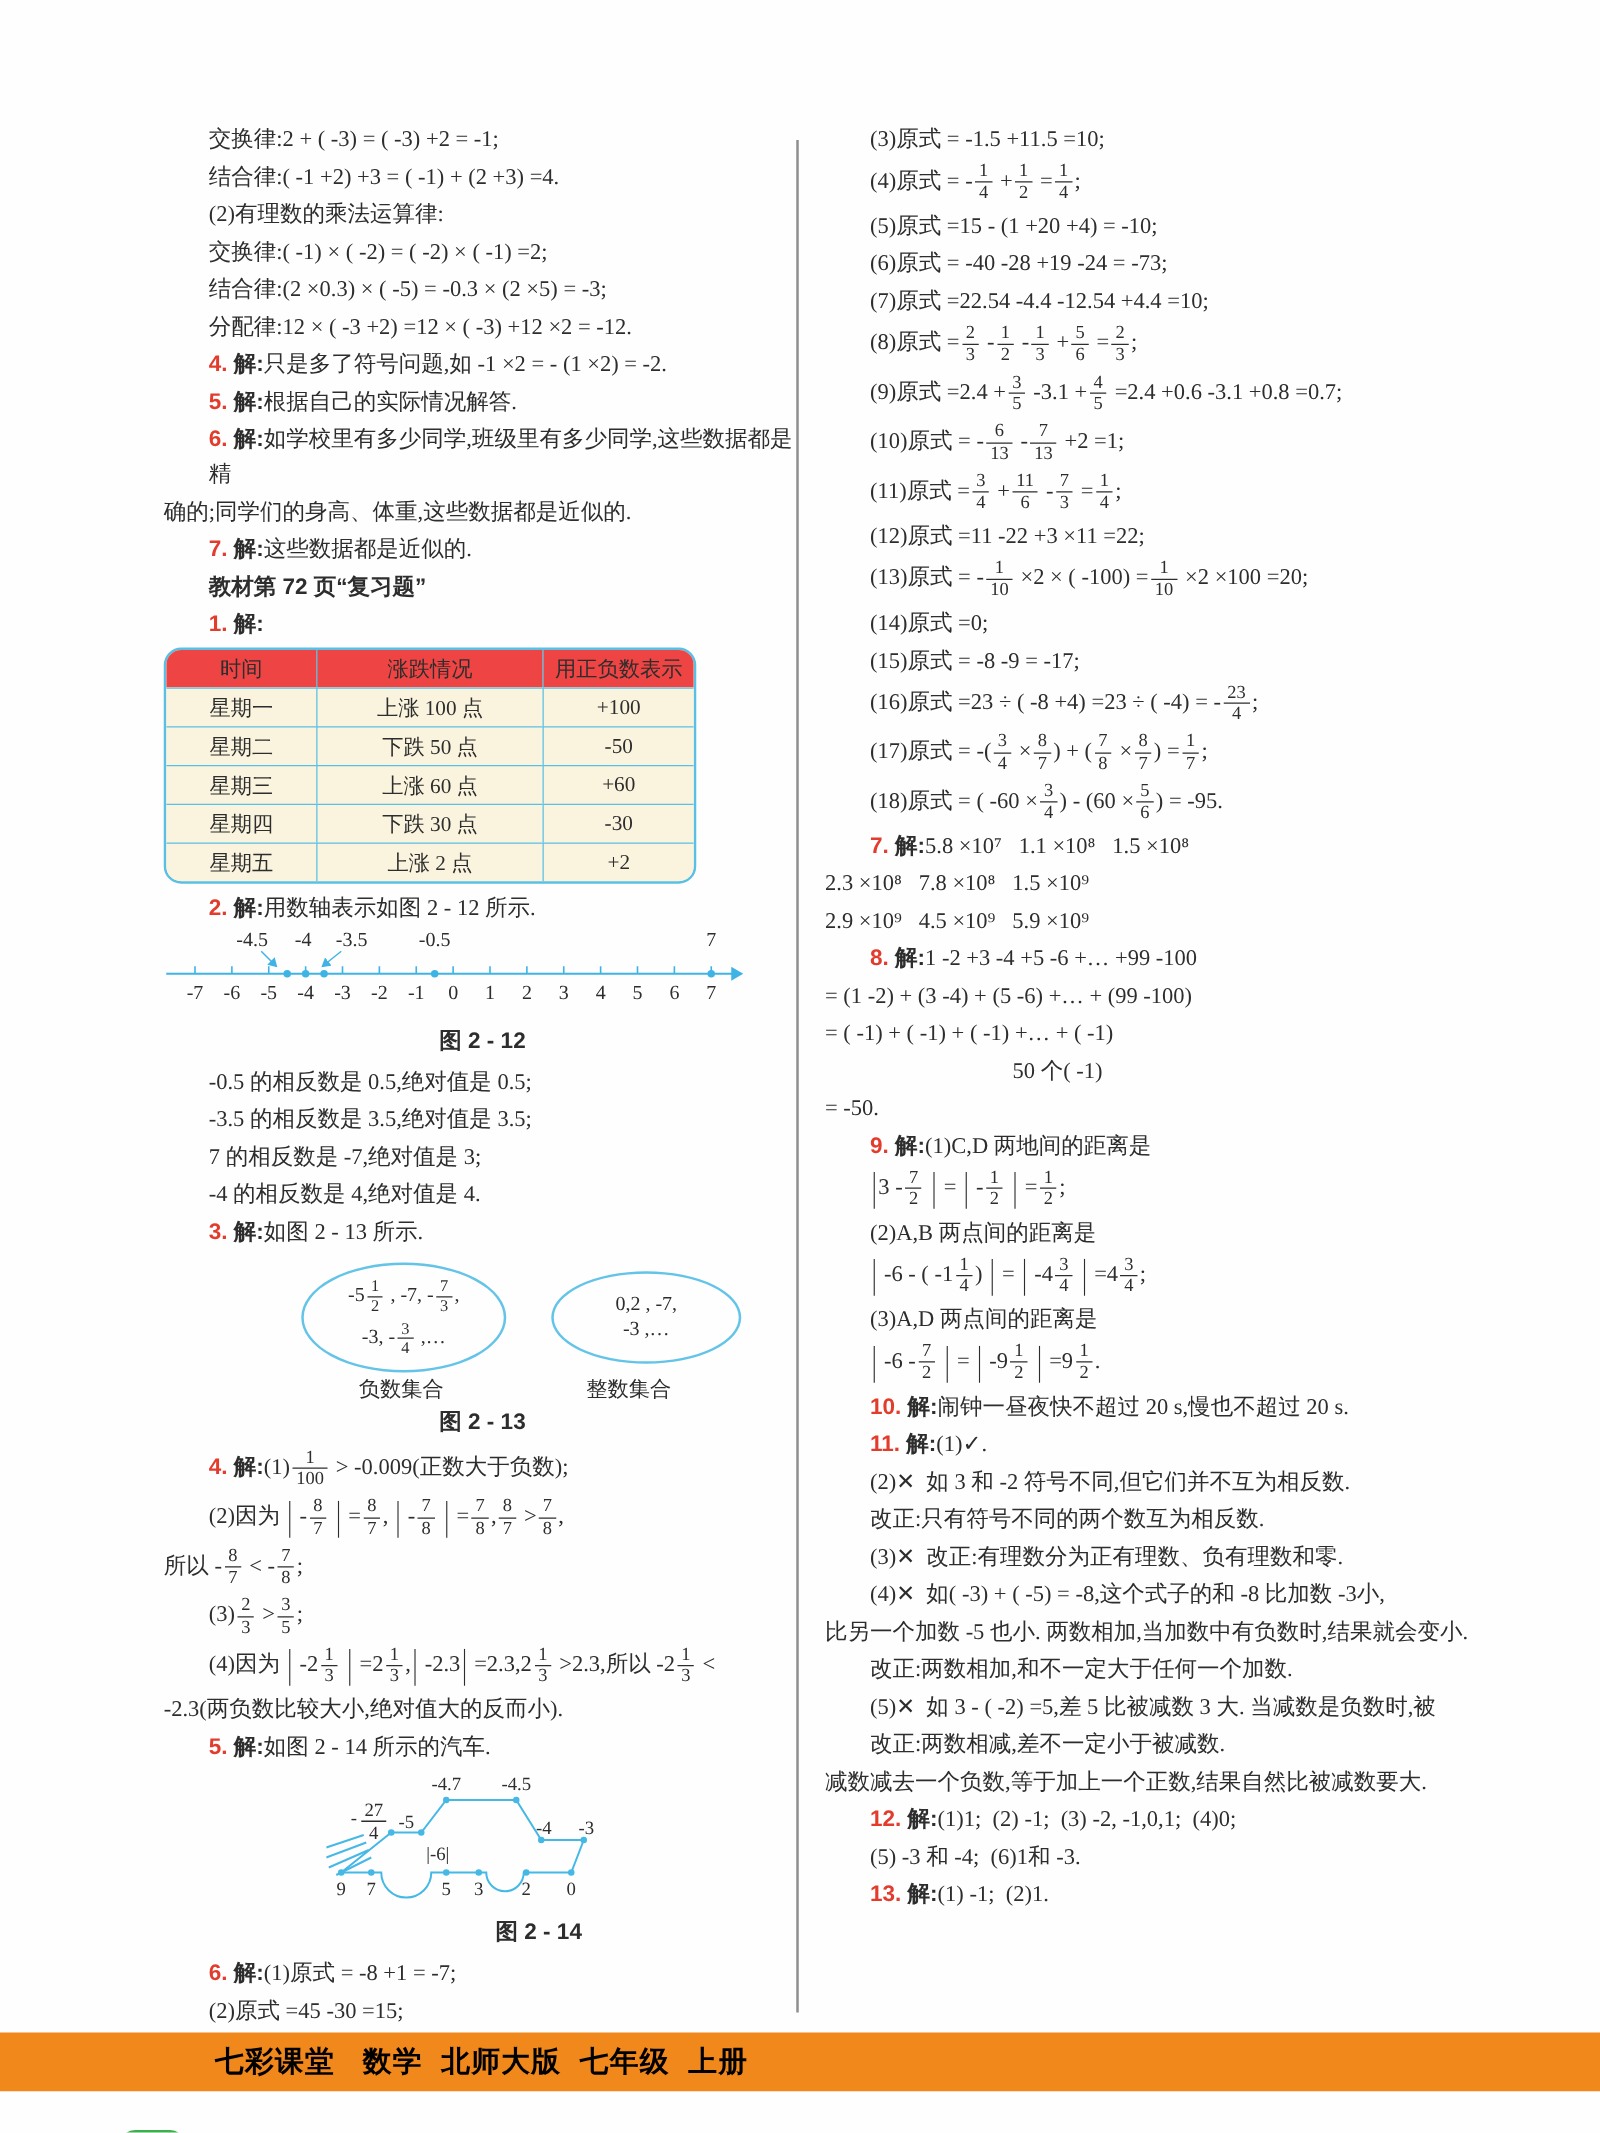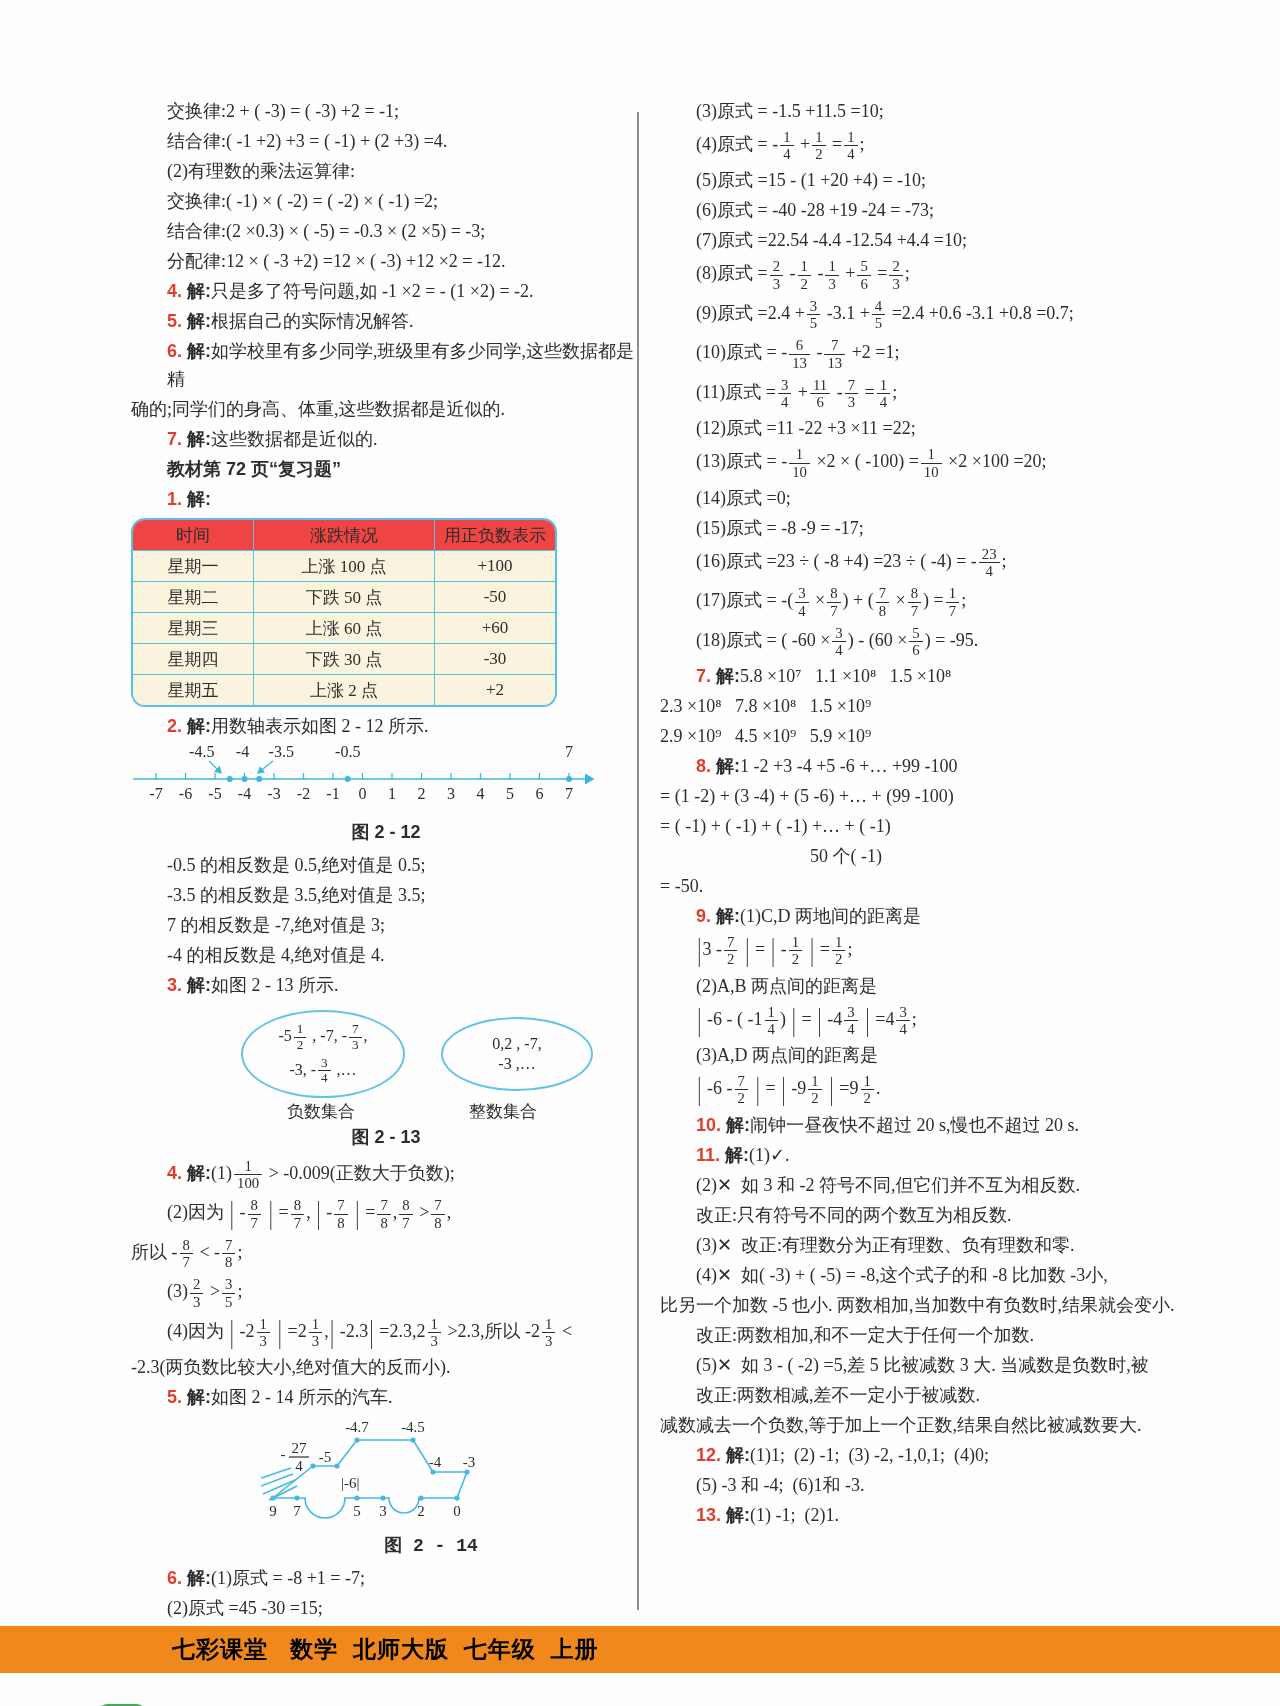--- a/index.html
+++ b/index.html
@@ -262,21 +262,21 @@
       <line x1="28" y1="41" x2="48" y2="41" stroke="#2d2d2d" stroke-width="1.2"></line>
       <g id="car-bottom-labels" font-size="15" fill="#2d2d2d">
           <text x="12" y="100" text-anchor="middle">9</text>
           <text x="36" y="100" text-anchor="middle">7</text>
           <text x="96" y="100" text-anchor="middle">5</text>
           <text x="122" y="100" text-anchor="middle">3</text>
           <text x="160" y="100" text-anchor="middle">2</text>
           <text x="196" y="100" text-anchor="middle">0</text>
         </g>
     </svg>
-    <div class="caption" style="margin-left:-40px;font-family:Liberation Mono, monospace;">图 2 - 14</div>
+    <div class="caption" style="margin-left:-40px;">图 2 - 14</div>
   </div>
 
   <div>
       <p class="line ind"><span class="lnum">6.</span><span class="lbold">解:</span><span class="ltext">(1)原式 = -8 +1 = -7;</span></p>
       <p class="line ind"><span class="ltext">(2)原式 =45 -30 =15;</span></p>
     </div>
 </div>
 
 <div class="col col-right">
   <div>

